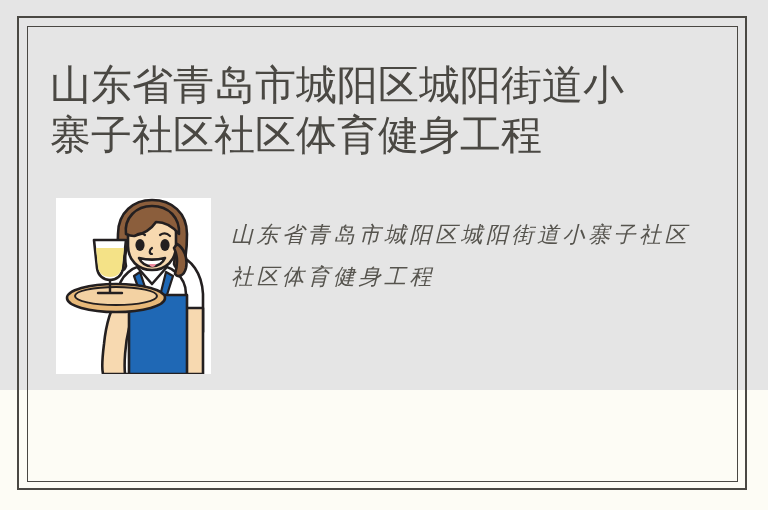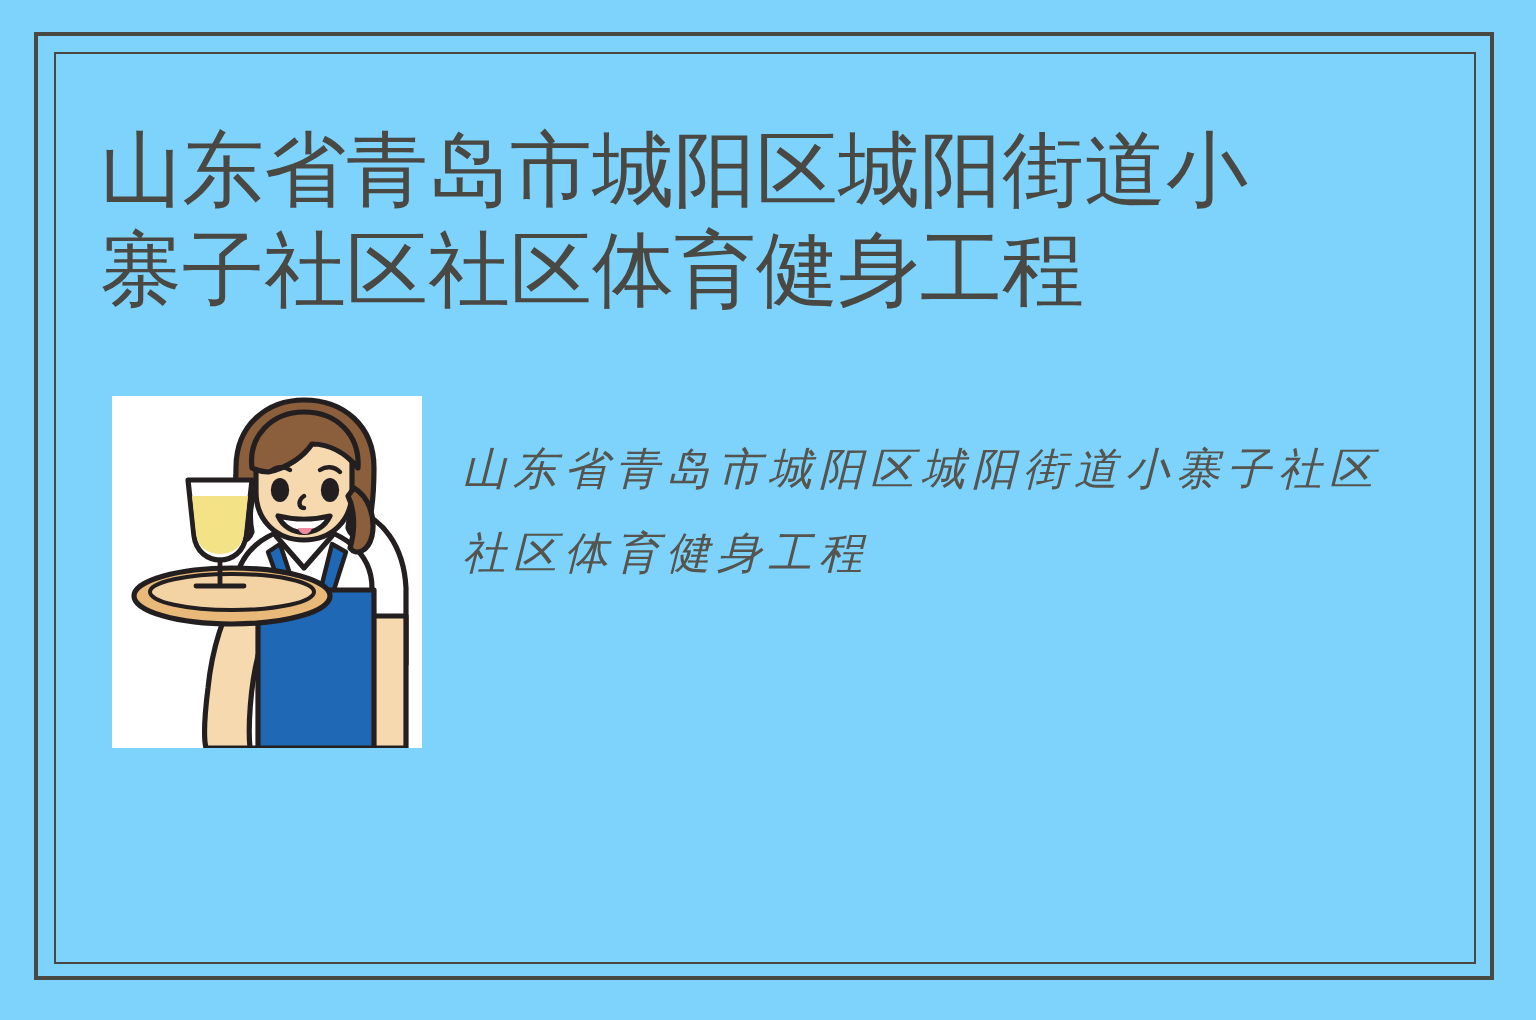--- a/index.html
+++ b/index.html
@@ -10,22 +10,22 @@
     width: 768px;
     height: 510px;
     background: #fdfcf5;
     font-family: "Liberation Sans", sans-serif;
     overflow: hidden;
   }
 
   #page {
     position: relative;
     width: 768px;
-    height: 510px;
-    background: #7dd3fc;
+    height: 390px;
+    background: #e5e5e5;
   }
 
   
   .frame-outer {
     position: absolute;
     left: 17px;
     top: 16px;
     width: 730px;
     height: 474px;
     border: 2px solid #4a4843;

